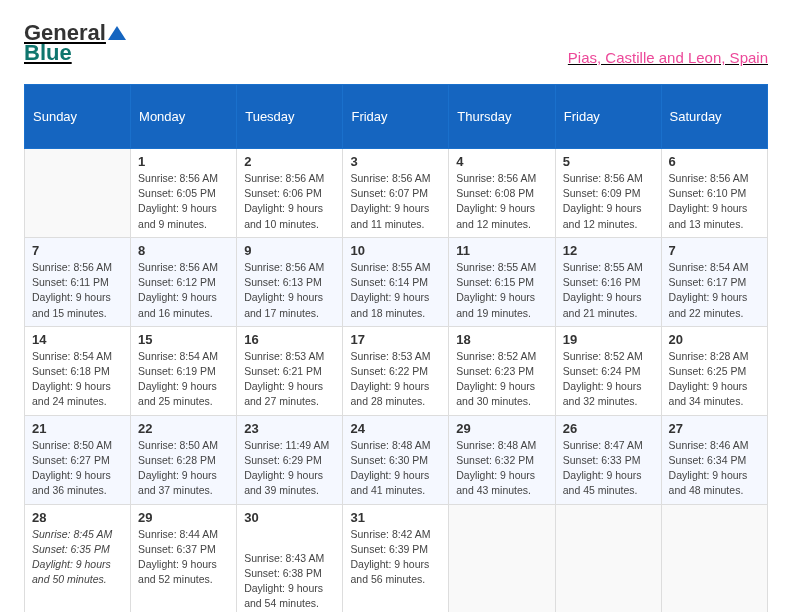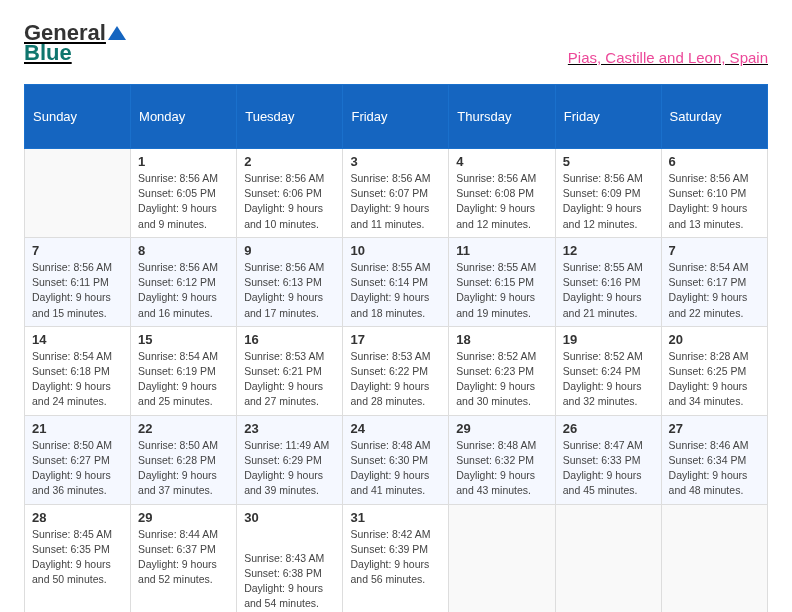--- a/index.html
+++ b/index.html
@@ -317,21 +317,21 @@
           <span class="day-num">27</span>
           <div class="day-info" style="white-space: pre-line;">Sunrise: 8:46 AM
 Sunset: 6:34 PM
 Daylight: 9 hours
 and 48 minutes.</div>
         </td>
       </tr>
       <tr>
         <td>
           <span class="day-num">28</span>
-          <div class="day-info" style="white-space: pre-line;">Sunrise: 8:45 AM
+          <div class="day-info" style="white-space: pre-line; font-style: italic;">Sunrise: 8:45 AM
 Sunset: 6:35 PM
 Daylight: 9 hours
 and 50 minutes.</div>
         </td>
         <td>
           <span class="day-num">29</span>
           <div class="day-info" style="white-space: pre-line;">Sunrise: 8:44 AM
 Sunset: 6:37 PM
 Daylight: 9 hours
 and 52 minutes.</div>

